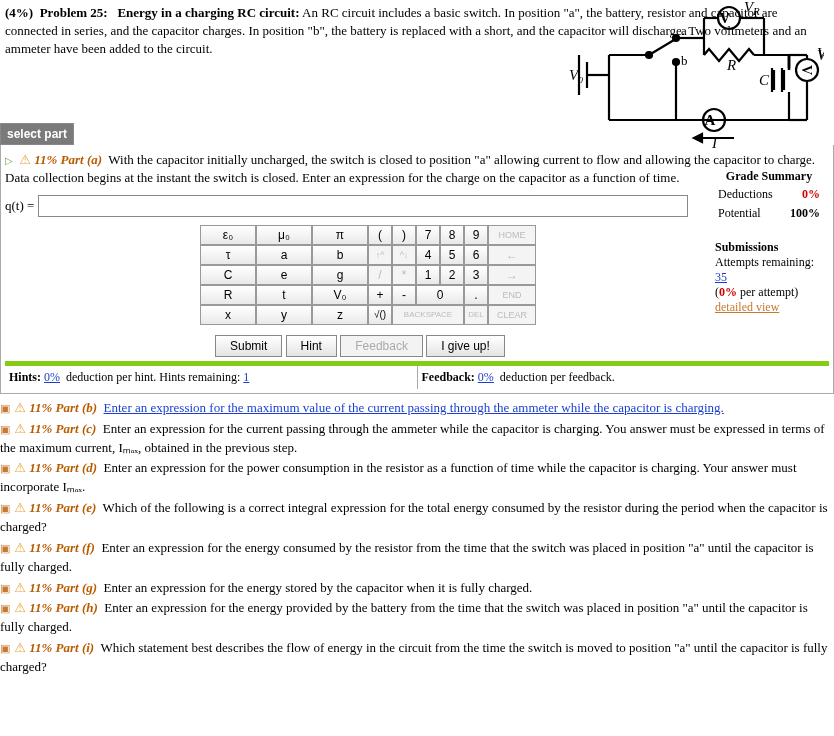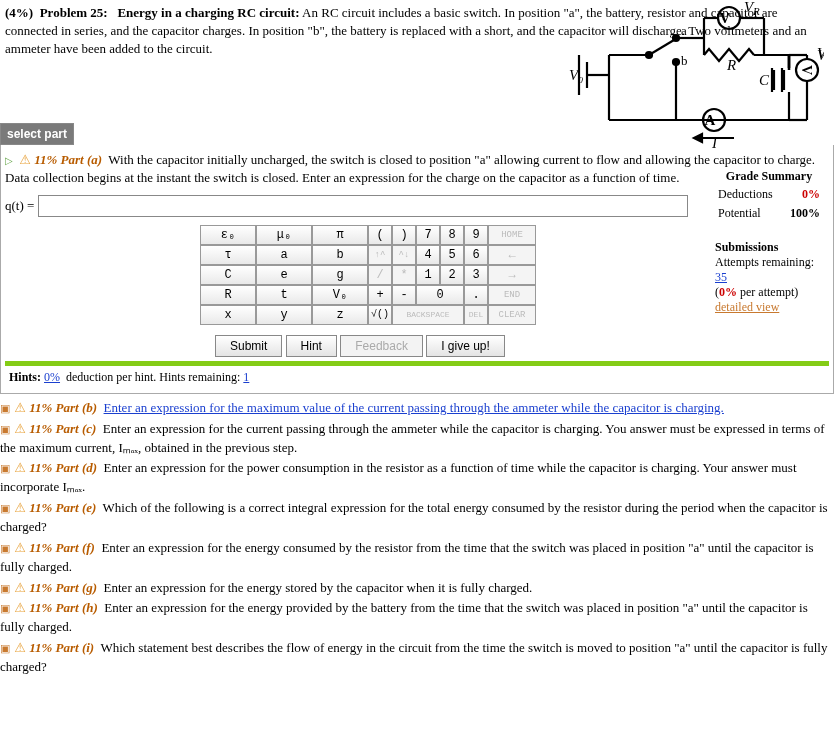--- a/index.html
+++ b/index.html
@@ -21,21 +21,21 @@
   .grade-box .gtitle { font-weight:bold;text-align:center; }
   .grade-box table { width:100%; font-size:12px; }
   .grade-box .ded { color:#c00; font-weight:bold; text-align:right;}
   .grade-box .pot { font-weight:bold; text-align:right;}
   .grade-box .sub { font-weight:bold; margin-top:16px;}
   .grade-box .att { font-size:12px;}
   .grade-box .att .num { color:#1a3fcf; text-decoration:underline;}
   .grade-box .detv { color:#c8792f; text-decoration:underline; cursor:pointer;}
   .keypad { margin: 4px auto 10px 195px; }
   .krow { display:flex; }
-  .key { border:1px solid #999; background:linear-gradient(#fff,#e9e9e9); width:56px; height:20px; font-size:12px; text-align:center; line-height:18px; cursor:pointer; font-family:Liberation Mono, monospace; margin:0; }
+  .key { border:1px solid #999; background:linear-gradient(#fff,#e9e9e9); width:56px; height:20px; font-size:12px; text-align:center; line-height:18px; cursor:pointer; font-family:Liberation Sans, sans-serif; margin:0; }
   .keyn { width:24px; }
   .keyw { width:48px; }
   .key.dis { color:#bbb; background:#f4f4f4;}
   .btn-row { text-align:left; margin:6px 0 4px 210px;}
   .btn { display:inline-block; border:1px solid #888; background:linear-gradient(#fff,#e4e4e4); padding:3px 14px; font-size:12px; cursor:pointer; font-family:Arial,sans-serif;}
   .btn.dis { color:#aaa; background:#f3f3f3;}
   .hint-row { display:flex; border-top:5px solid #84cc16; margin-top:4px;}
   .hint-row > div { flex:1; border-right:1px solid #aaa; padding:4px; font-size:12px;}
   .hint-row > div:last-child { border-right:none;}
   .hint-row b { font-weight:bold;}
@@ -258,20 +258,25 @@
       <span class="btn">I give up!</span>
     </div>
 
     <div class="hint-row">
       <div>
         <b>Hints:</b>
         <span class="hl">0%</span>&nbsp;
         <span>deduction per hint. Hints remaining:</span>
         <span class="hl">1</span>
       </div>
+      <div>
+        <b>Feedback:</b>
+        <span class="hl">0%</span>&nbsp;
+        <span>deduction per feedback.</span>
+      </div>
     </div>
   </div>
 
   <div class="other-parts" id="other-parts">
       <div class="opart"><span class="collapse">▣</span> <span class="warn">⚠</span> <span class="pct">11%</span> <span class="pct">Part (b)</span>&nbsp; <span><span class="ptext">Enter an expression for the maximum value of the current passing through the ammeter while the capacitor is charging.</span></span></div>
       <div class="opart"><span class="collapse">▣</span> <span class="warn">⚠</span> <span class="pct">11%</span> <span class="pct">Part (c)</span>&nbsp; <span>Enter an expression for the current passing through the ammeter while the capacitor is charging. You answer must be expressed in terms of the maximum current, Iₘₐₓ, obtained in the previous step.</span></div>
       <div class="opart"><span class="collapse">▣</span> <span class="warn">⚠</span> <span class="pct">11%</span> <span class="pct">Part (d)</span>&nbsp; <span>Enter an expression for the power consumption in the resistor as a function of time while the capacitor is charging. Your answer must incorporate Iₘₐₓ.</span></div>
       <div class="opart"><span class="collapse">▣</span> <span class="warn">⚠</span> <span class="pct">11%</span> <span class="pct">Part (e)</span>&nbsp; <span>Which of the following is a correct integral expression for the total energy consumed by the resistor during the period when the capacitor is charged?</span></div>
       <div class="opart"><span class="collapse">▣</span> <span class="warn">⚠</span> <span class="pct">11%</span> <span class="pct">Part (f)</span>&nbsp; <span>Enter an expression for the energy consumed by the resistor from the time that the switch was placed in position "a" until the capacitor is fully charged.</span></div>
       <div class="opart"><span class="collapse">▣</span> <span class="warn">⚠</span> <span class="pct">11%</span> <span class="pct">Part (g)</span>&nbsp; <span>Enter an expression for the energy stored by the capacitor when it is fully charged.</span></div>

